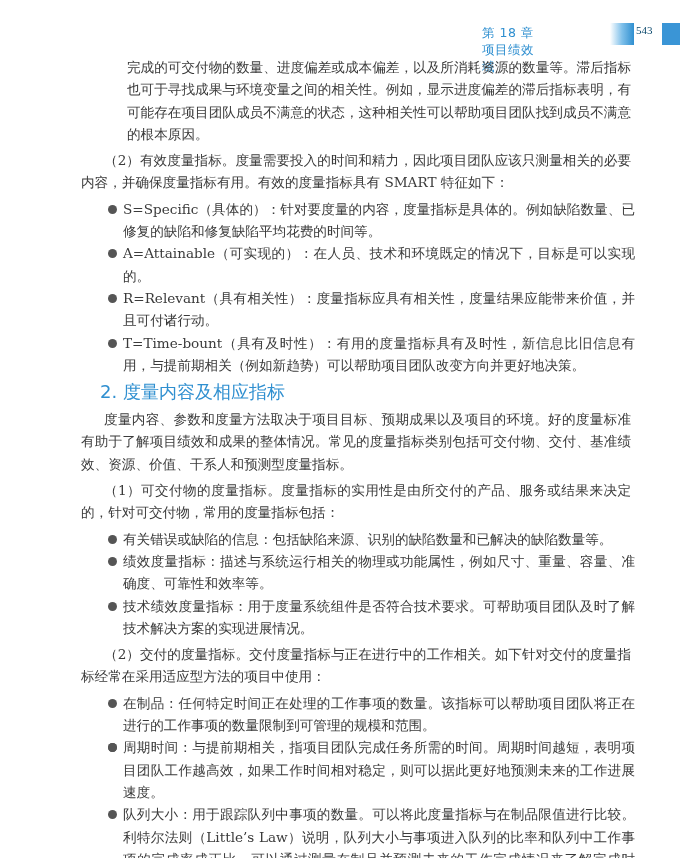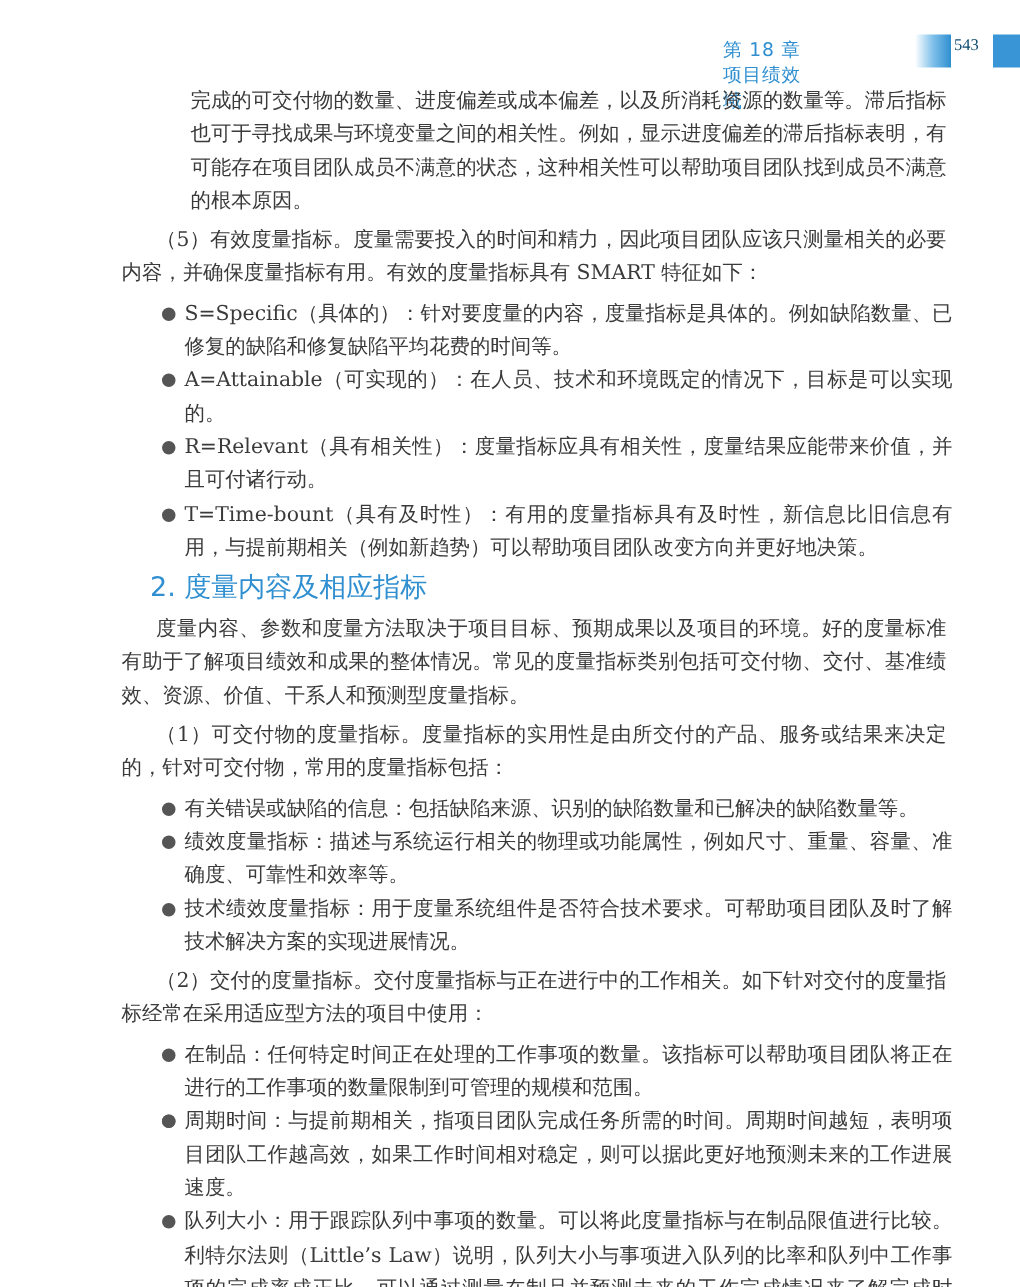--- a/index.html
+++ b/index.html
@@ -55,21 +55,21 @@
 <div class="header">
   <span class="chapter">第 18 章　项目绩效域</span>
   <span class="grad"></span>
   <span class="pagenum">543</span>
   <span class="tab"></span>
 </div>
 
 <div class="content">
   <p class="cont">完成的可交付物的数量、进度偏差或成本偏差，以及所消耗资源的数量等。滞后指标也可于寻找成果与环境变量之间的相关性。例如，显示进度偏差的滞后指标表明，有可能存在项目团队成员不满意的状态，这种相关性可以帮助项目团队找到成员不满意的根本原因。</p>
 
-  <p class="para">（5）有效度量指标。度量需要投入的时间和精力，因此项目团队应该只测量相关的必要内容，并确保度量指标有用。有效的度量指标具有 SMART 特征如下：</p>
+  <p class="para">（2）有效度量指标。度量需要投入的时间和精力，因此项目团队应该只测量相关的必要内容，并确保度量指标有用。有效的度量指标具有 SMART 特征如下：</p>
   <ul>
     <li><span class="dot"></span><span>S=Specific（具体的）：针对要度量的内容，度量指标是具体的。例如缺陷数量、已修复的缺陷和修复缺陷平均花费的时间等。</span></li>
     <li><span class="dot"></span><span>A=Attainable（可实现的）：在人员、技术和环境既定的情况下，目标是可以实现的。</span></li>
     <li><span class="dot"></span><span>R=Relevant（具有相关性）：度量指标应具有相关性，度量结果应能带来价值，并且可付诸行动。</span></li>
     <li><span class="dot"></span><span>T=Time-bount（具有及时性）：有用的度量指标具有及时性，新信息比旧信息有用，与提前期相关（例如新趋势）可以帮助项目团队改变方向并更好地决策。</span></li>
   </ul>
 
   <h3>2. 度量内容及相应指标</h3>
   <p class="para">度量内容、参数和度量方法取决于项目目标、预期成果以及项目的环境。好的度量标准有助于了解项目绩效和成果的整体情况。常见的度量指标类别包括可交付物、交付、基准绩效、资源、价值、干系人和预测型度量指标。</p>
 

